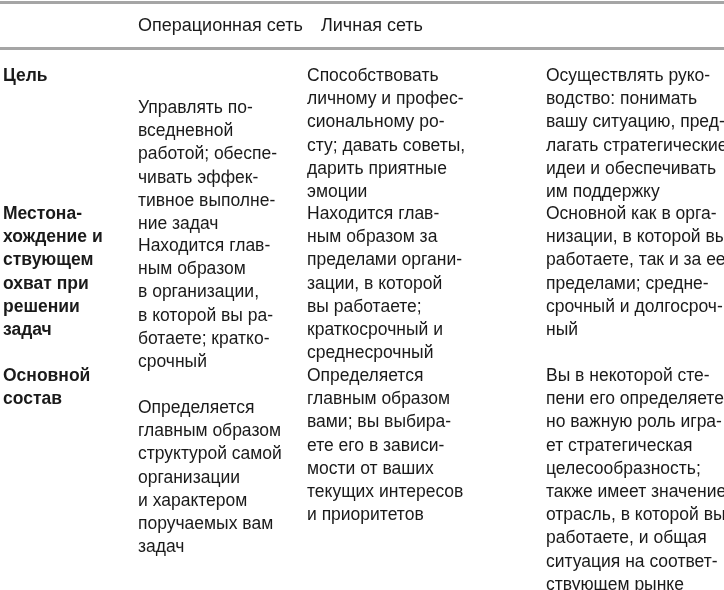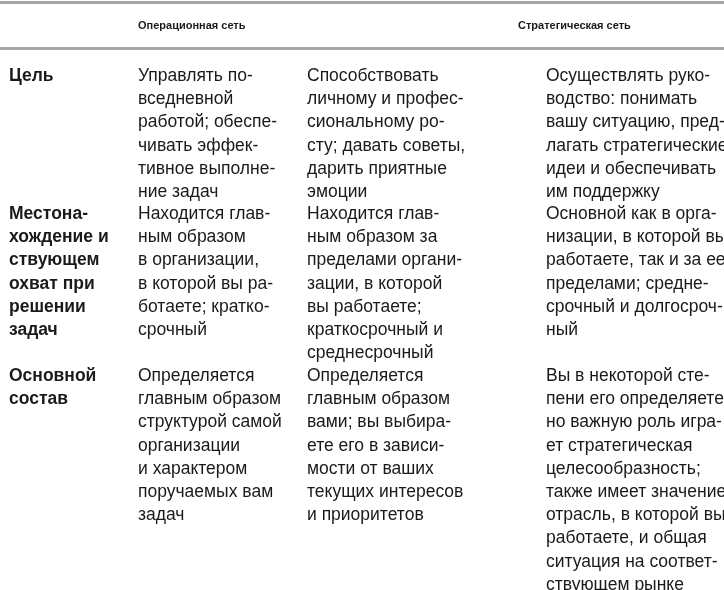--- a/index.html
+++ b/index.html
@@ -27,22 +27,22 @@
     .header-row {
       position: absolute;
       top: 12px;
       left: 0;
       width: 724px;
       height: 30px;
     }
     .hcell {
       position: absolute;
       top: 0;
-      font-size: 11px;
-      font-weight: bold;
+      font-size: 18px;
+      font-weight: normal;
       line-height: 26px;
       white-space: nowrap;
     }
     .h1 { left: 138px; }
     .h2 { left: 321px; }
     .h3 { left: 518px; }
 
     .row {
       position: absolute;
       left: 0;
@@ -56,35 +56,34 @@
       position: absolute;
       top: 0;
       font-size: 17.5px;
       line-height: 23.2px;
       white-space: pre-line;
     }
     .label {
       left: 3px;
       width: 124px;
       font-weight: bold;
-      margin-left: 6px;
     }
-    .c1 { left: 138px; width: 176px; }
+    .c1 { left: 138px; width: 176px; margin-top: 32px; }
     .c2 { left: 307px; width: 190px; }
     .c3 { left: 546px; width: 206px; }
   </style>
 </head>
 <body>
 
 <div>
   <div class="rule rule-top"></div>
 
   <div class="header-row">
     <div class="hcell h1">Операционная сеть</div>
-    <div class="hcell h3">Стратегическая сеть</div>
+    <div class="hcell h2">Личная сеть</div>
   </div>
 
   <div class="rule rule-header"></div>
 
   <div class="row row-goal">
     <div class="cell label">Цель</div>
     <div class="cell c1">Управлять по-
 вседневной
 работой; обеспе-
 чивать эффек-

